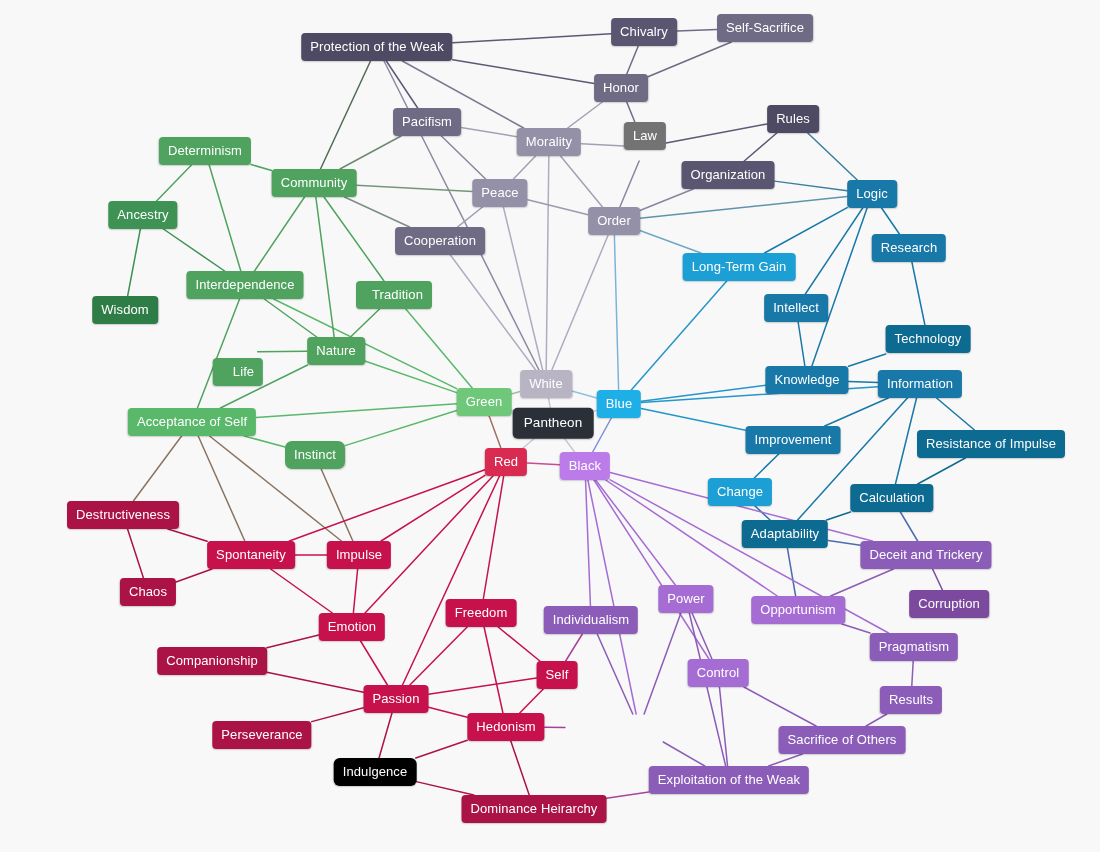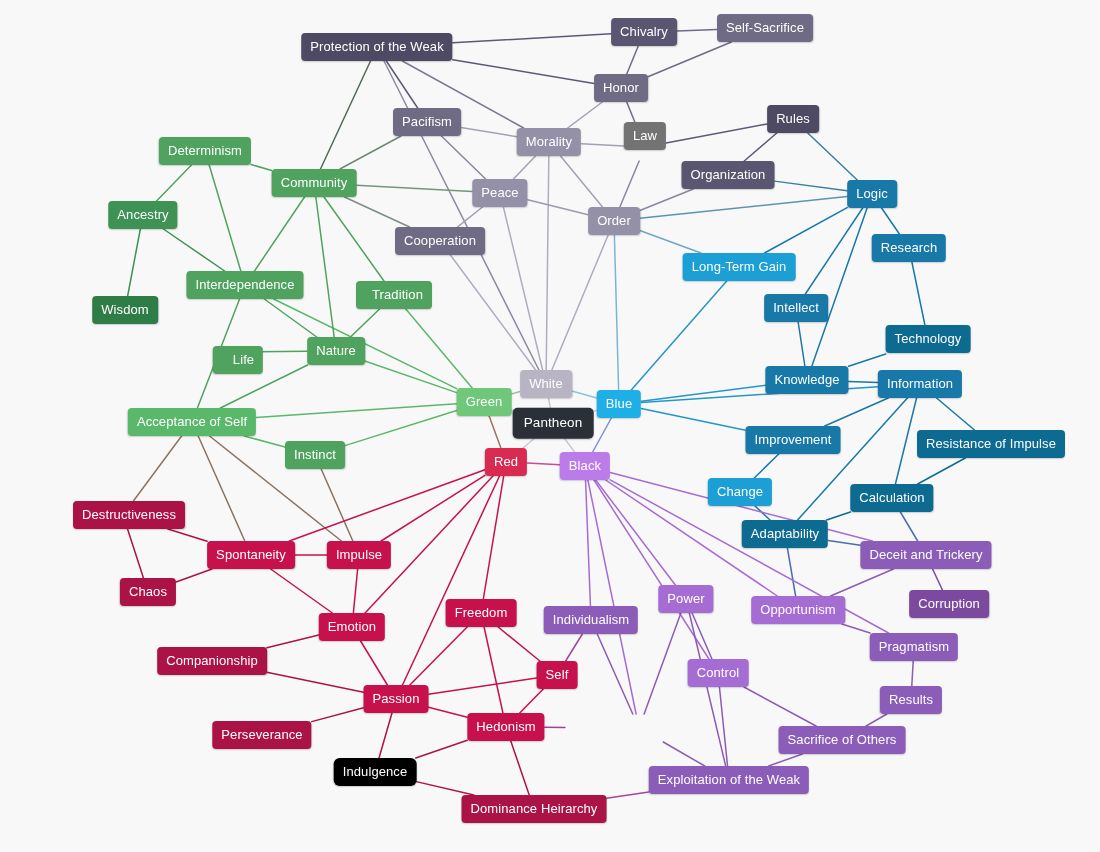--- a/index.html
+++ b/index.html
@@ -211,43 +211,43 @@
       <div class="node" style="left: 377px; top: 47px; background: rgb(78, 74, 99);"><span>Protection of the Weak</span></div>
       <div class="node" style="left: 440px; top: 241px; background: rgb(111, 107, 133);"><span>Cooperation</span></div>
       <div class="node" style="left: 793px; top: 119px; background: rgb(78, 74, 99);"><span>Rules</span></div>
       <div class="node" style="left: 728px; top: 175px; background: rgb(90, 86, 114);"><span>Organization</span></div>
       <div class="node" style="left: 484px; top: 402px; background: rgb(111, 199, 122);"><span>Green</span></div>
       <div class="node" style="left: 314px; top: 183px; background: rgb(79, 163, 95);"><span>Community</span></div>
       <div class="node" style="left: 336px; top: 351px; background: rgb(79, 163, 95);"><span>Nature</span></div>
       <div class="node" style="left: 245px; top: 285px; background: rgb(79, 163, 95);"><span>Interdependence</span></div>
       <div class="node" style="left: 205px; top: 151px; background: rgb(79, 163, 95);"><span>Determinism</span></div>
       <div class="node" style="left: 394px; top: 295px; background: rgb(79, 163, 95); padding-left: 16px;"><span>Tradition</span></div>
-      <div class="node" style="left: 238px; top: 360px; background: rgb(79, 163, 95); padding-left: 20px;"><span>Life</span></div>
+      <div class="node" style="left: 238px; top: 372px; background: rgb(79, 163, 95); padding-left: 20px;"><span>Life</span></div>
       <div class="node" style="left: 143px; top: 215px; background: rgb(61, 146, 84);"><span>Ancestry</span></div>
       <div class="node" style="left: 125px; top: 310px; background: rgb(46, 125, 71);"><span>Wisdom</span></div>
       <div class="node" style="left: 192px; top: 422px; background: rgb(90, 184, 106);"><span>Acceptance of Self</span></div>
-      <div class="node" style="left: 315px; top: 455px; background: rgb(79, 163, 95);"><span>Instinct</span></div>
+      <div class="node" style="left: 315px; top: 455px; background: rgb(79, 163, 95); border-radius: 7px;"><span>Instinct</span></div>
       <div class="node" style="left: 619px; top: 404px; background: rgb(30, 175, 230);"><span>Blue</span></div>
       <div class="node" style="left: 872px; top: 194px; background: rgb(24, 120, 168);"><span>Logic</span></div>
       <div class="node" style="left: 807px; top: 380px; background: rgb(24, 120, 168);"><span>Knowledge</span></div>
       <div class="node" style="left: 739px; top: 267px; background: rgb(27, 159, 212);"><span>Long-Term Gain</span></div>
       <div class="node" style="left: 909px; top: 248px; background: rgb(24, 120, 168);"><span>Research</span></div>
       <div class="node" style="left: 796px; top: 308px; background: rgb(24, 120, 168);"><span>Intellect</span></div>
       <div class="node" style="left: 928px; top: 339px; background: rgb(13, 106, 145);"><span>Technology</span></div>
       <div class="node" style="left: 920px; top: 384px; background: rgb(24, 120, 168); text-align: center;"><span>Information</span></div>
       <div class="node" style="left: 793px; top: 440px; background: rgb(24, 120, 168);"><span>Improvement</span></div>
       <div class="node" style="left: 991px; top: 444px; background: rgb(13, 106, 145);"><span>Resistance of Impulse</span></div>
       <div class="node" style="left: 740px; top: 492px; background: rgb(27, 159, 212);"><span>Change</span></div>
       <div class="node" style="left: 892px; top: 498px; background: rgb(13, 106, 145);"><span>Calculation</span></div>
       <div class="node" style="left: 785px; top: 534px; background: rgb(13, 106, 145);"><span>Adaptability</span></div>
       <div class="node" style="left: 506px; top: 462px; background: rgb(217, 43, 82);"><span>Red</span></div>
       <div class="node" style="left: 359px; top: 555px; background: rgb(199, 17, 77);"><span>Impulse</span></div>
       <div class="node" style="left: 251px; top: 555px; background: rgb(199, 17, 77);"><span>Spontaneity</span></div>
       <div class="node" style="left: 352px; top: 627px; background: rgb(199, 17, 77);"><span>Emotion</span></div>
-      <div class="node" style="left: 123px; top: 515px; background: rgb(171, 19, 71); margin-left: 6px;"><span>Destructiveness</span></div>
+      <div class="node" style="left: 123px; top: 515px; background: rgb(171, 19, 71);"><span>Destructiveness</span></div>
       <div class="node" style="left: 148px; top: 592px; background: rgb(171, 19, 71);"><span>Chaos</span></div>
       <div class="node" style="left: 481px; top: 613px; background: rgb(199, 17, 77);"><span>Freedom</span></div>
       <div class="node" style="left: 212px; top: 661px; background: rgb(171, 19, 71);"><span>Companionship</span></div>
       <div class="node" style="left: 396px; top: 699px; background: rgb(199, 17, 77);"><span>Passion</span></div>
       <div class="node" style="left: 557px; top: 675px; background: rgb(199, 17, 77);"><span>Self</span></div>
       <div class="node" style="left: 262px; top: 735px; background: rgb(171, 19, 71);"><span>Perseverance</span></div>
       <div class="node" style="left: 506px; top: 727px; background: rgb(199, 17, 77);"><span>Hedonism</span></div>
       <div class="node" style="left: 375px; top: 772px; background: #000000; border-radius: 6px;"><span>Indulgence</span></div>
       <div class="node" style="left: 534px; top: 809px; background: rgb(171, 19, 71);"><span>Dominance Heirarchy</span></div>
       <div class="node" style="left: 585px; top: 466px; background: rgb(187, 123, 232);"><span>Black</span></div>

